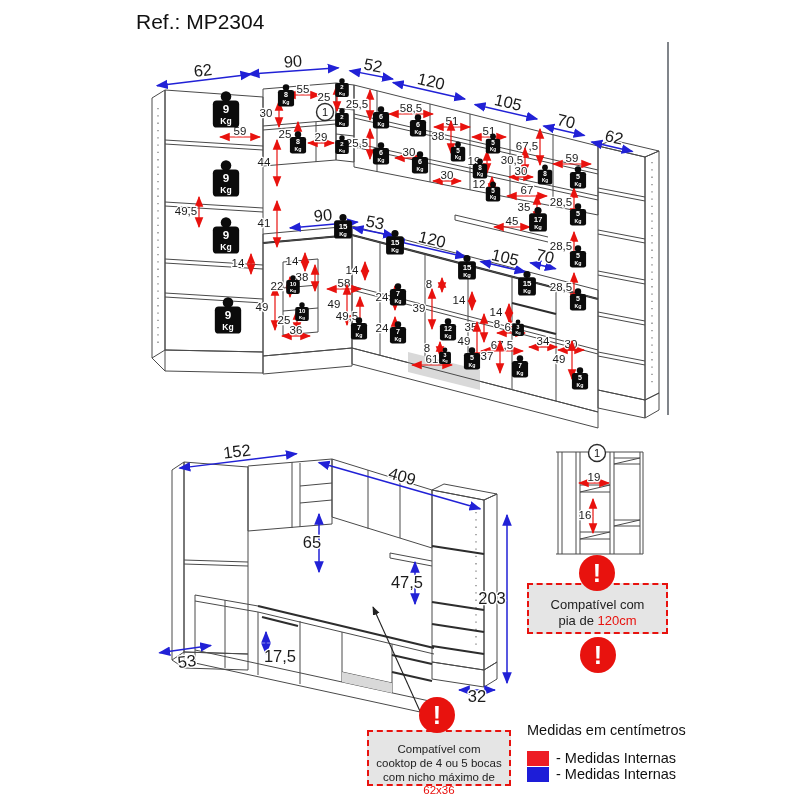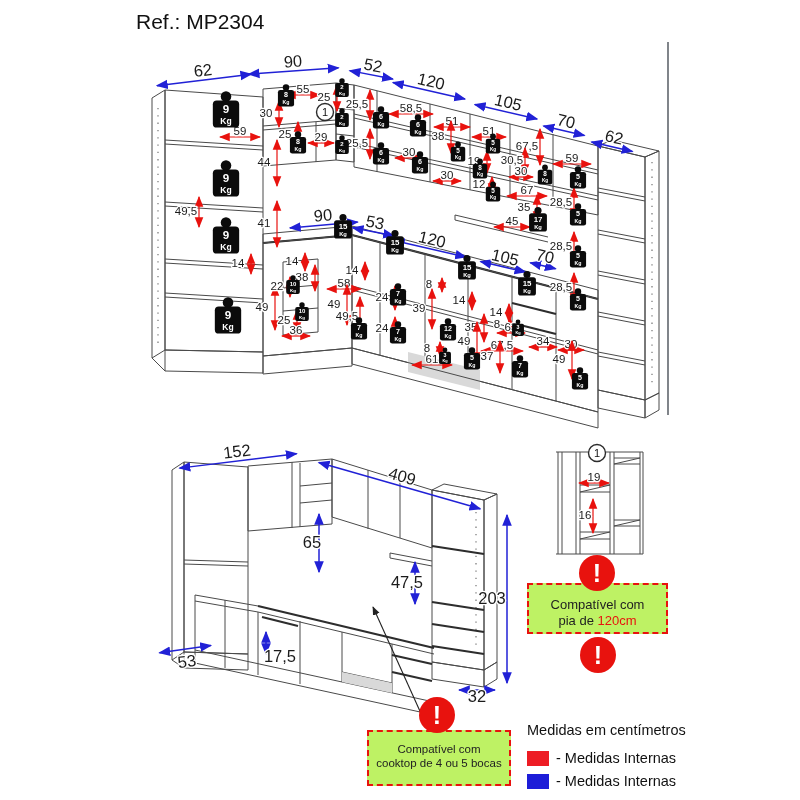--- a/index.html
+++ b/index.html
@@ -14,29 +14,29 @@
   .num{fill:#1b1b1b;text-anchor:middle;paint-order:stroke;stroke:#fff;stroke-width:2.6px;
        stroke-linejoin:round;font-family:"Liberation Sans",sans-serif}
   .num-sm{font-size:11.5px}
   .num-lg{font-size:16.5px}
   .mk{font-size:11px;fill:#111;text-anchor:middle;font-family:"Liberation Sans",sans-serif}
   .ar{stroke:#e8120e;stroke-width:1.2}
   .ab{stroke:#2121d6;stroke-width:1.5}
   .leader{stroke:#222;stroke-width:1.1}
   .wt{fill:#0b0b0b}
   .wt text{fill:#fff;font-weight:700;text-anchor:middle;stroke:none}
-  .note-box{position:absolute;border:2.5px dashed #e8120e;background:#bef264;text-align:center;
+  .note-box{position:absolute;border:2.5px dashed #e8120e;background:#e5e5e5;text-align:center;
             box-sizing:border-box;z-index:2;color:#222}
   .note-line{line-height:1.2}
   .red-strong{color:#e8120e;font-weight:400}
   .warn{position:absolute;width:36px;height:36px;border-radius:50%;background:#e8120e;color:#fff;
         display:flex;align-items:center;justify-content:center;font-weight:800;font-size:25px;z-index:3}
   .legend{position:absolute;left:527px;top:722px;font-size:14.5px;z-index:2}
   .legend-title{margin-bottom:12px}
-  .legend-row{display:flex;align-items:flex-end;gap:7px;margin-top:7px}
+  .legend-row{display:flex;align-items:flex-end;gap:7px;}
   .swatch{width:22px;height:15px;display:inline-block}
 </style>
 </head>
 <body>
 
 <div id="page">
 
   <div id="title">Ref.: MP2304</div>
 
   <svg id="scene" width="800" height="800" viewBox="0 0 800 800">
@@ -629,20 +629,21 @@
   <div class="warn" style="left:580px;top:637px">
     <span>!</span>
   </div>
 
   <div class="warn" style="left:419px;top:697px">
     <span>!</span>
   </div>
   <div class="note-box" style="left:367px;top:730px;width:144px;height:56px;font-size:11.5px;padding-top:11px">
     <div class="note-line">Compatível com</div>
     <div class="note-line">cooktop de 4 ou 5 bocas</div>
+    <div class="note-line"><span>com nicho máximo de </span><span class="red-strong">62x36</span></div>
   </div>
 
   <div class="legend">
     <div class="legend-title">Medidas em centímetros</div>
     <div class="legend-row">
       <span class="swatch" style="background: rgb(237, 28, 36);"></span>
       <span>- Medidas Internas</span>
     </div>
     <div class="legend-row">
       <span class="swatch" style="background: rgb(29, 29, 216);"></span>

